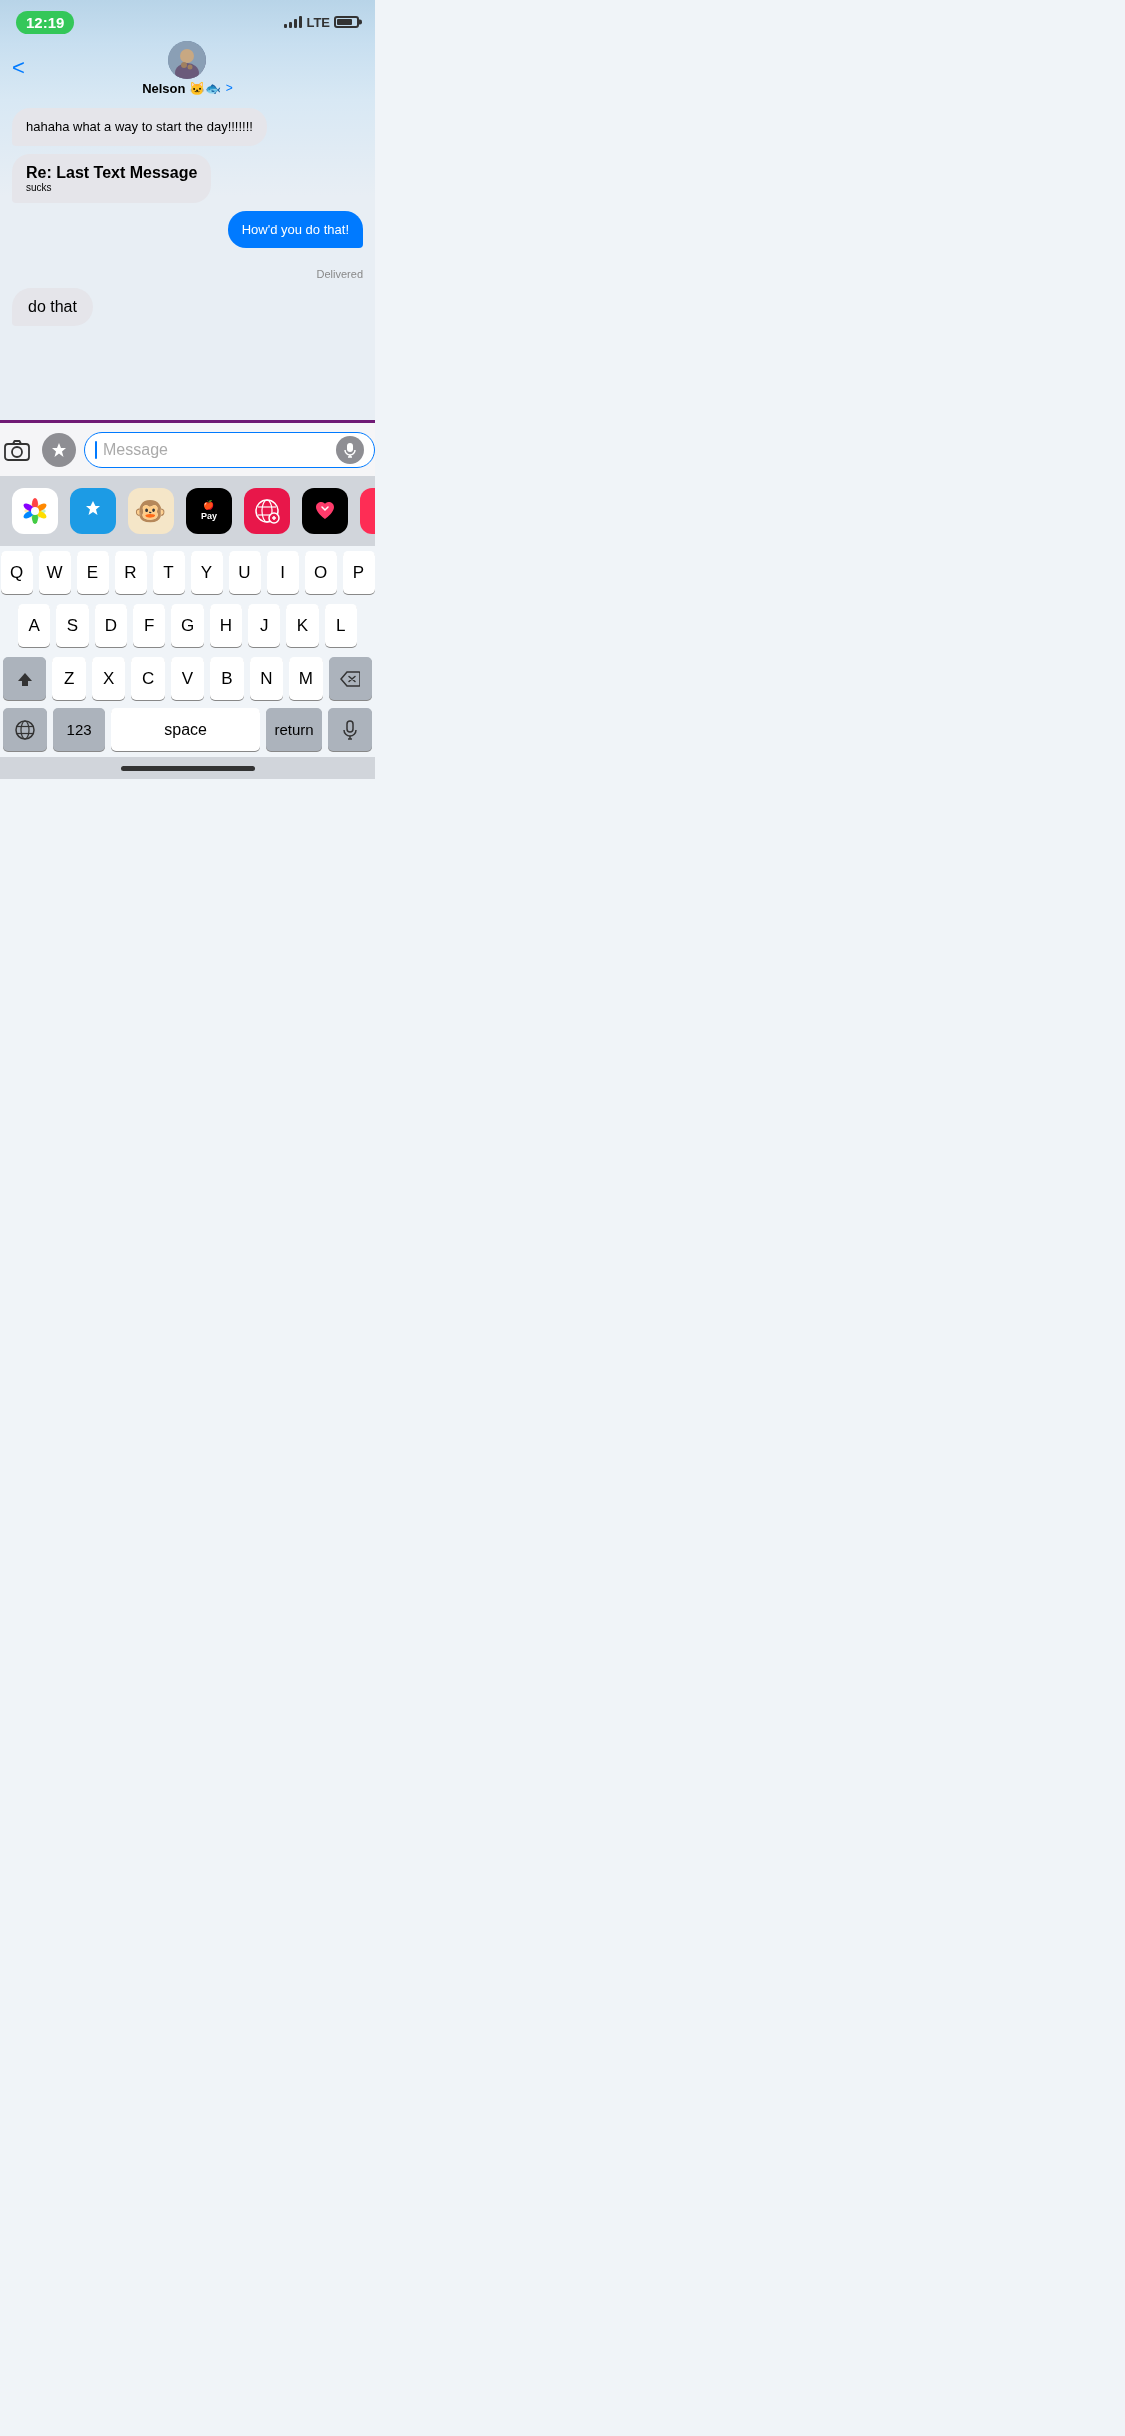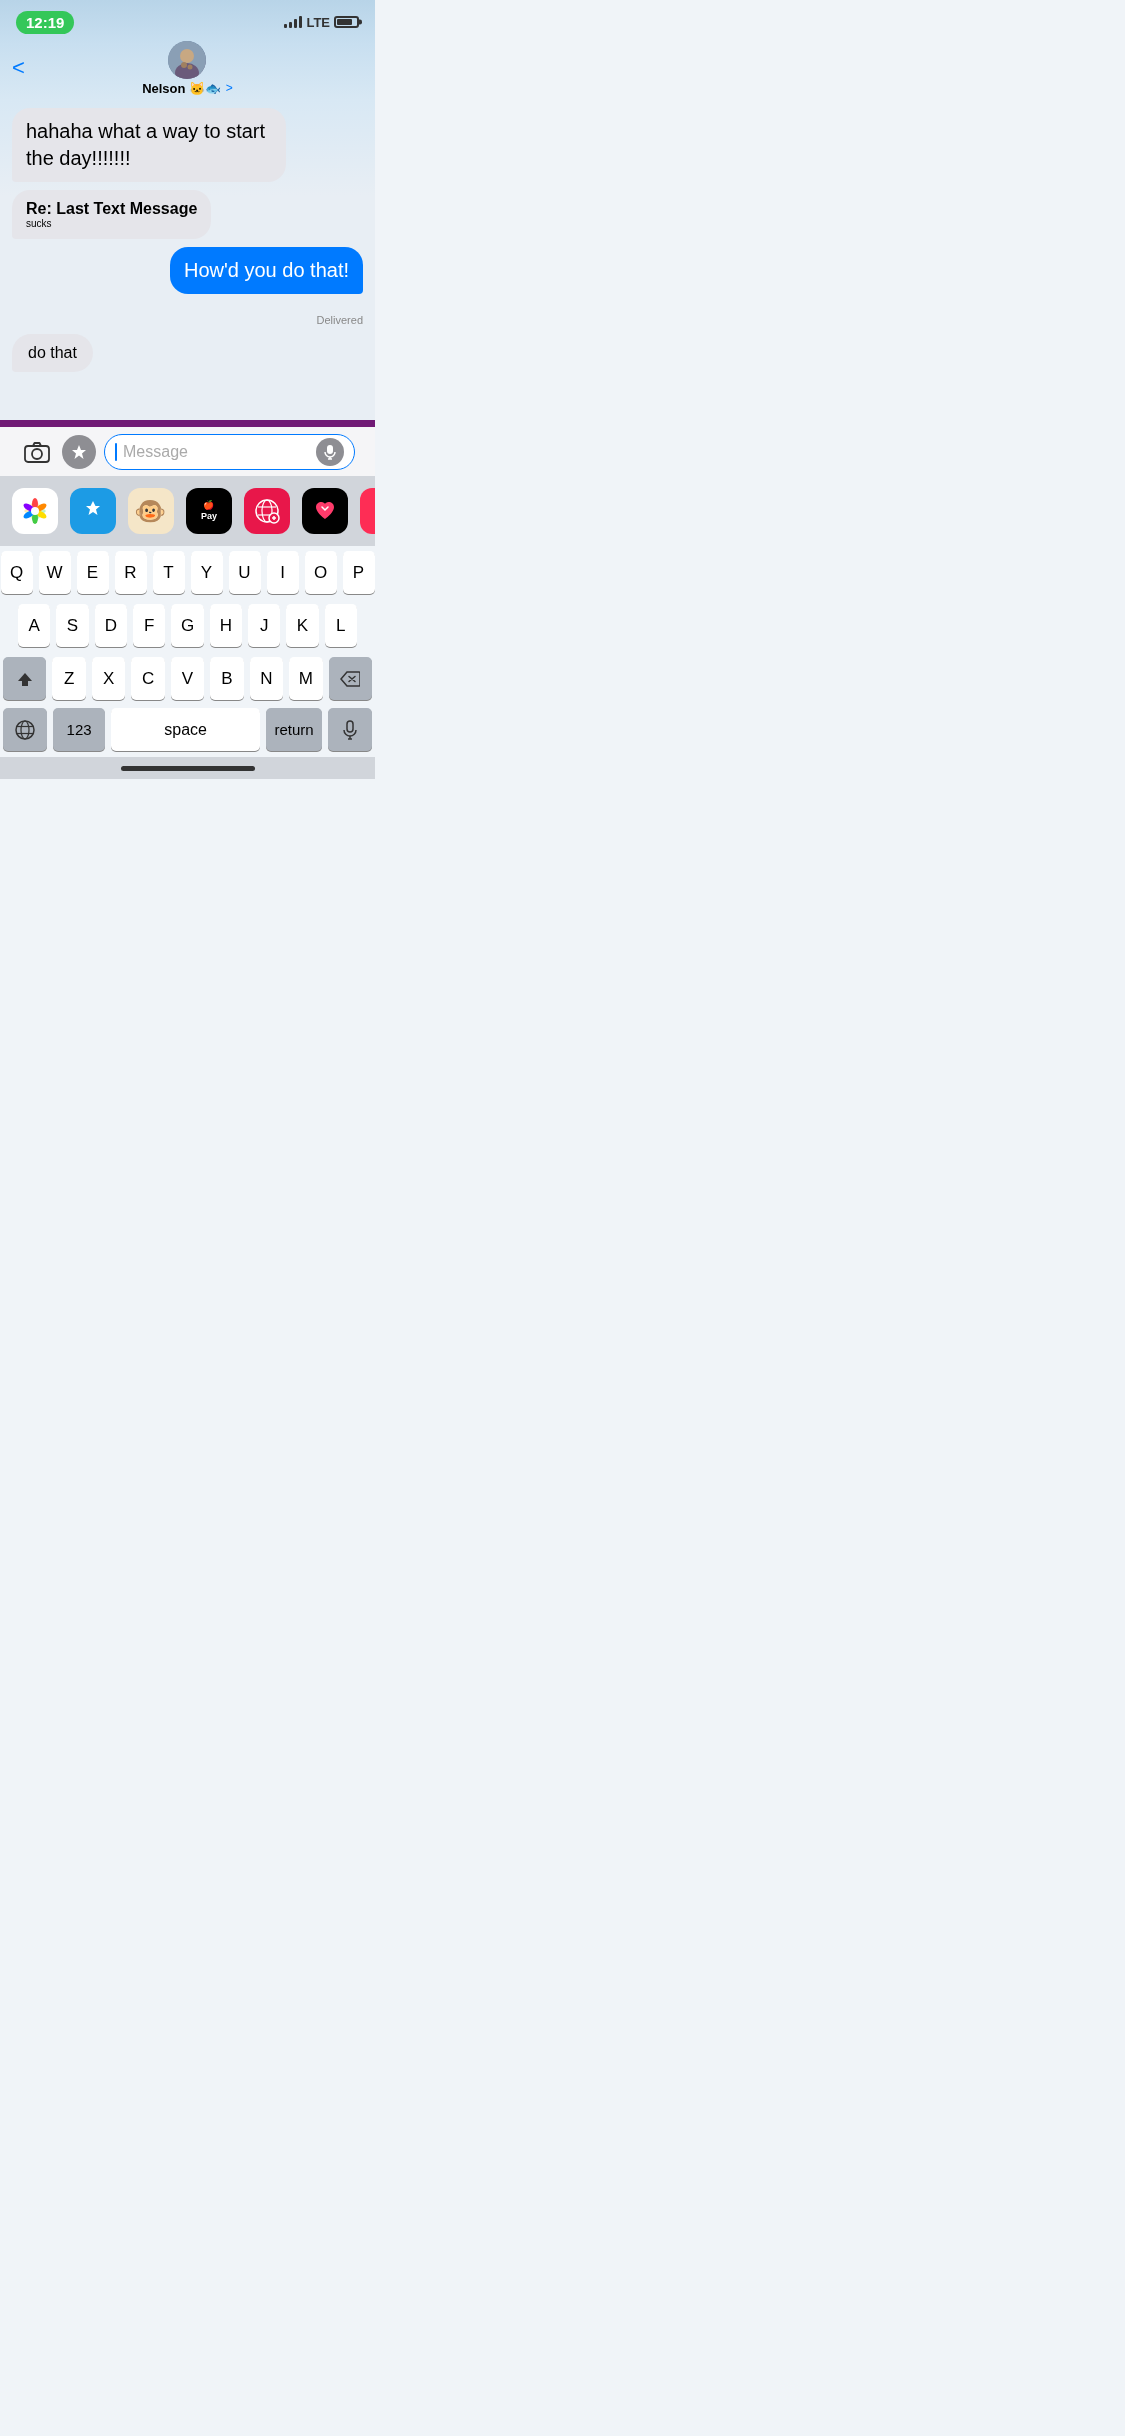--- a/index.html
+++ b/index.html
@@ -141,21 +141,21 @@
       display: flex;
       flex-direction: column;
       gap: 8px;
     }
 
     
     .bubble {
       max-width: 78%;
       padding: 10px 14px;
       border-radius: 18px;
-      font-size: 20px;
+      font-size: 13px;
       line-height: 1.35;
       word-wrap: break-word;
     }
     .bubble-received {
       background: #e5e5ea;
       color: #000;
       align-self: flex-start;
       border-bottom-left-radius: 4px;
     }
     .bubble-sent {
@@ -210,23 +210,23 @@
       font-size: 16px;
       color: #000;
     }
 
     
     .input-bar {
       background: #f5f5f7;
       height: 56px;
       display: flex;
       align-items: center;
-      padding: 8px 20px;
+      padding: 8px 0;
       gap: 8px;
-      border-top: 7px solid #701a75;
+      border-top: 3px solid #701a75;
     }
     .input-icon-btn {
       width: 34px;
       height: 34px;
       border-radius: 50%;
       display: flex;
       align-items: center;
       justify-content: center;
       cursor: pointer;
       flex-shrink: 0;

